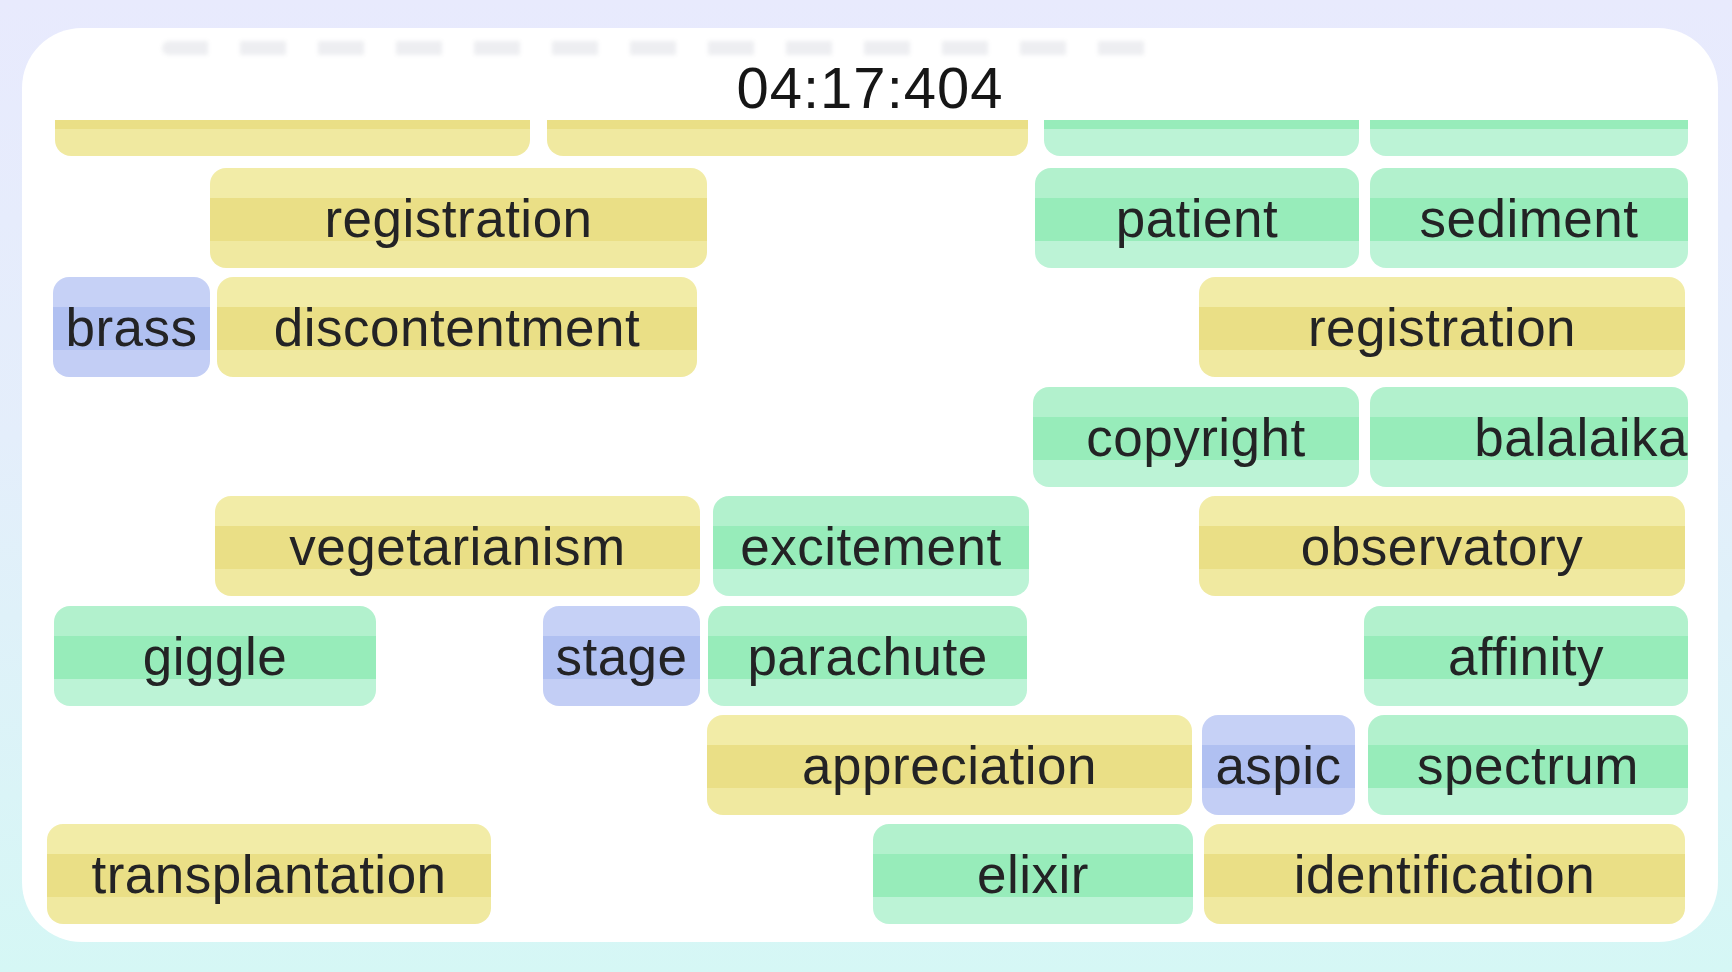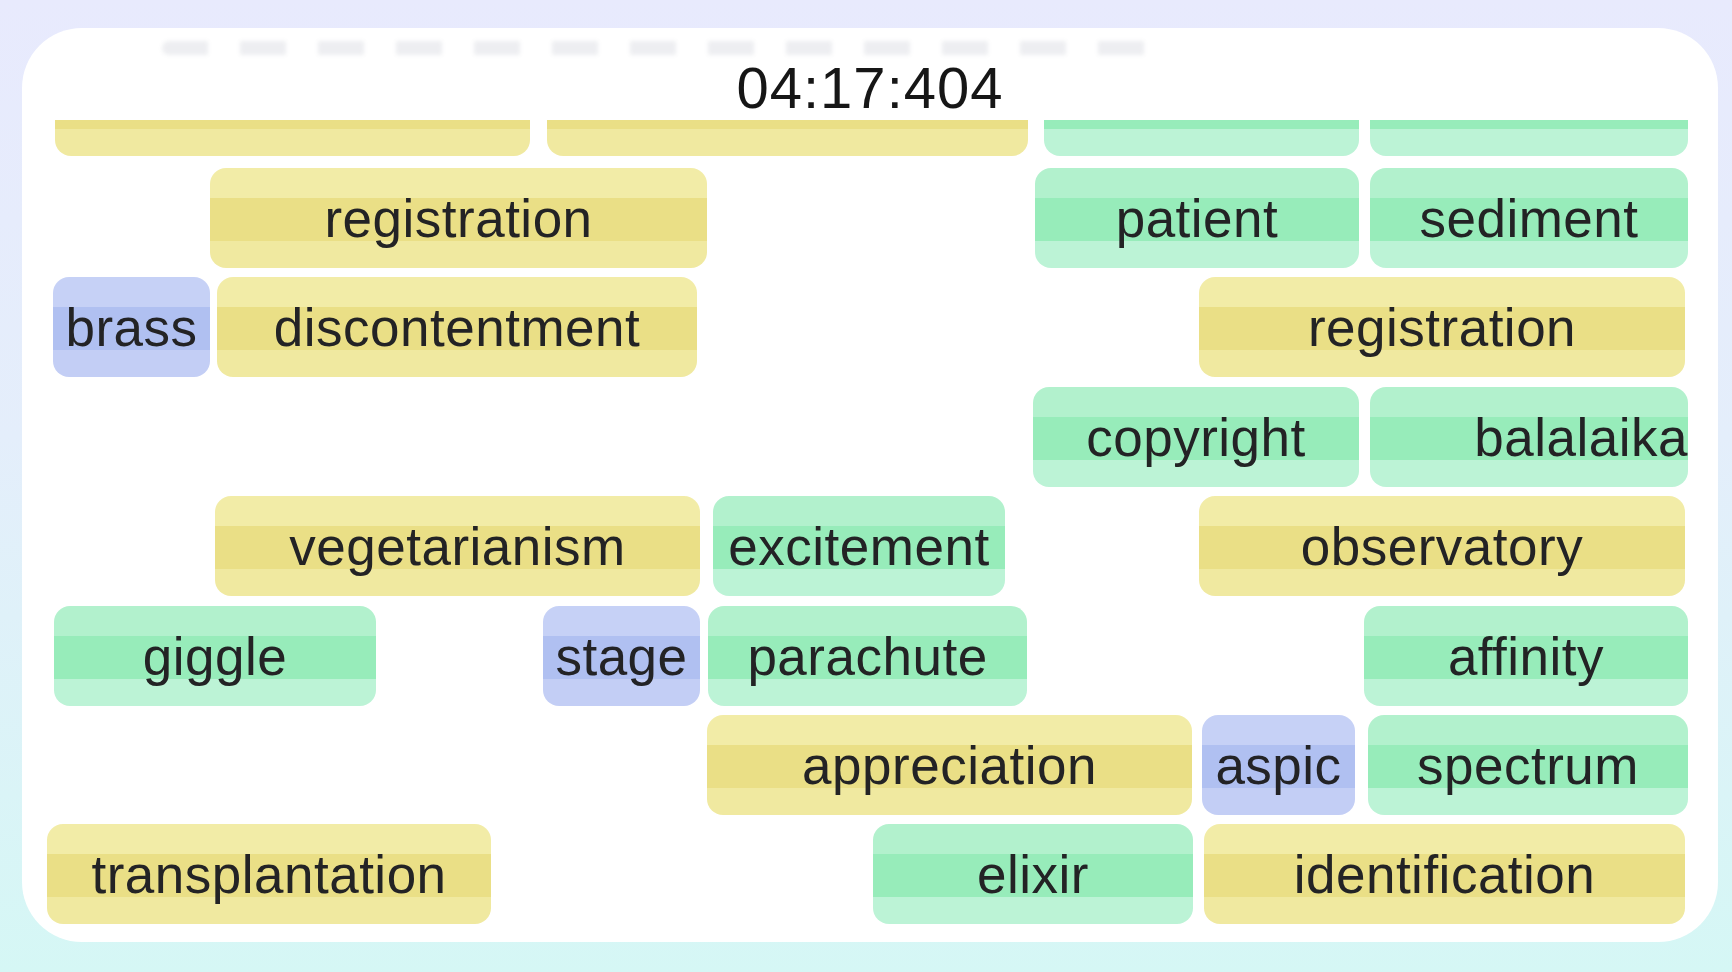--- a/index.html
+++ b/index.html
@@ -154,21 +154,21 @@
       </div>
       <div class="pill green" style="left: 1011px; top: 267px; width: 326px;">
         <span>copyright</span>
       </div>
       <div class="pill green" style="left: 1348px; top: 267px; width: 318px; justify-content: flex-end;">
         <span>balalaika</span>
       </div>
       <div class="pill yellow" style="left: 193px; top: 376px; width: 485px;">
         <span>vegetarianism</span>
       </div>
-      <div class="pill green" style="left: 691px; top: 376px; width: 292px;">
+      <div class="pill green" style="left: 691px; top: 376px; width: 316px;">
         <span>excitement</span>
       </div>
       <div class="pill yellow" style="left: 1177px; top: 376px; width: 486px;">
         <span>observatory</span>
       </div>
       <div class="pill green" style="left: 32px; top: 486px; width: 322px;">
         <span>giggle</span>
       </div>
       <div class="pill blue" style="left: 521px; top: 486px; width: 157px;">
         <span>stage</span>

